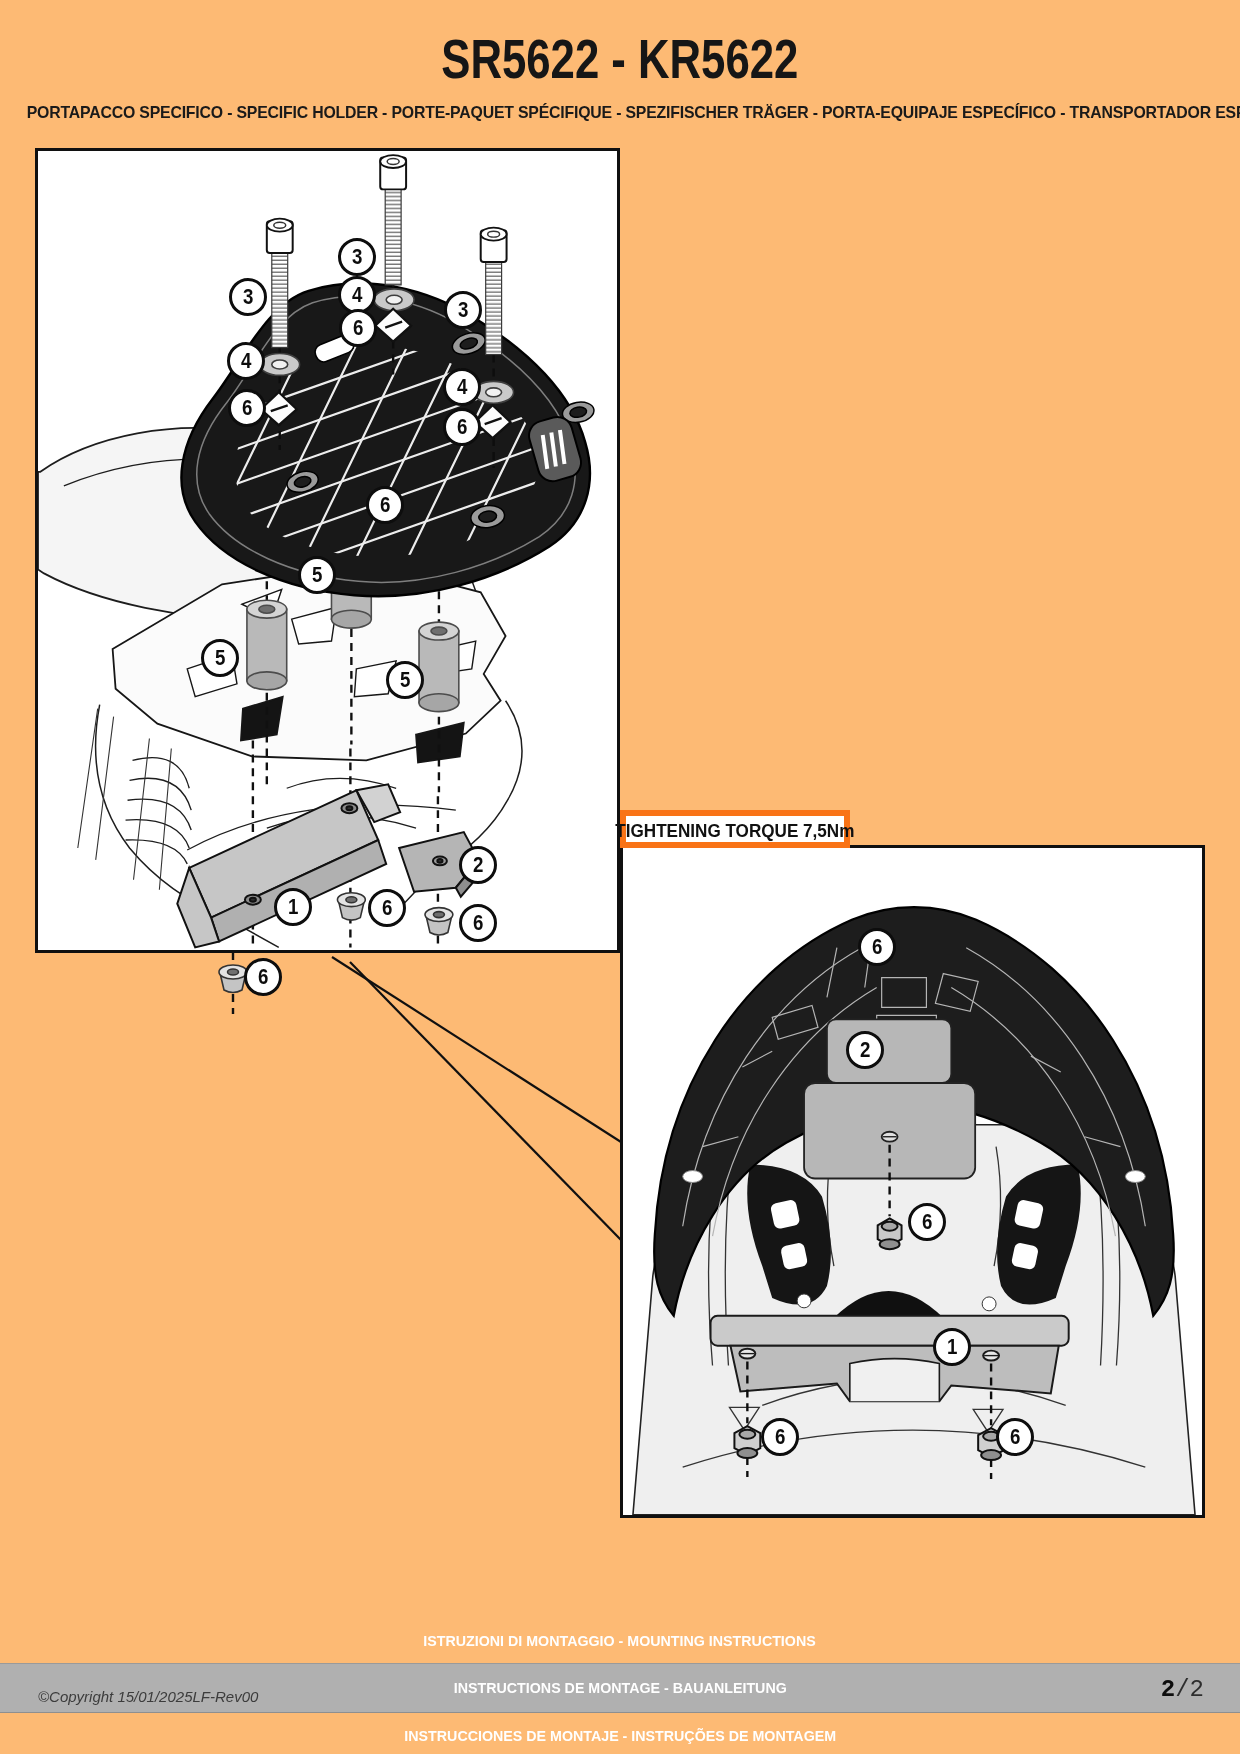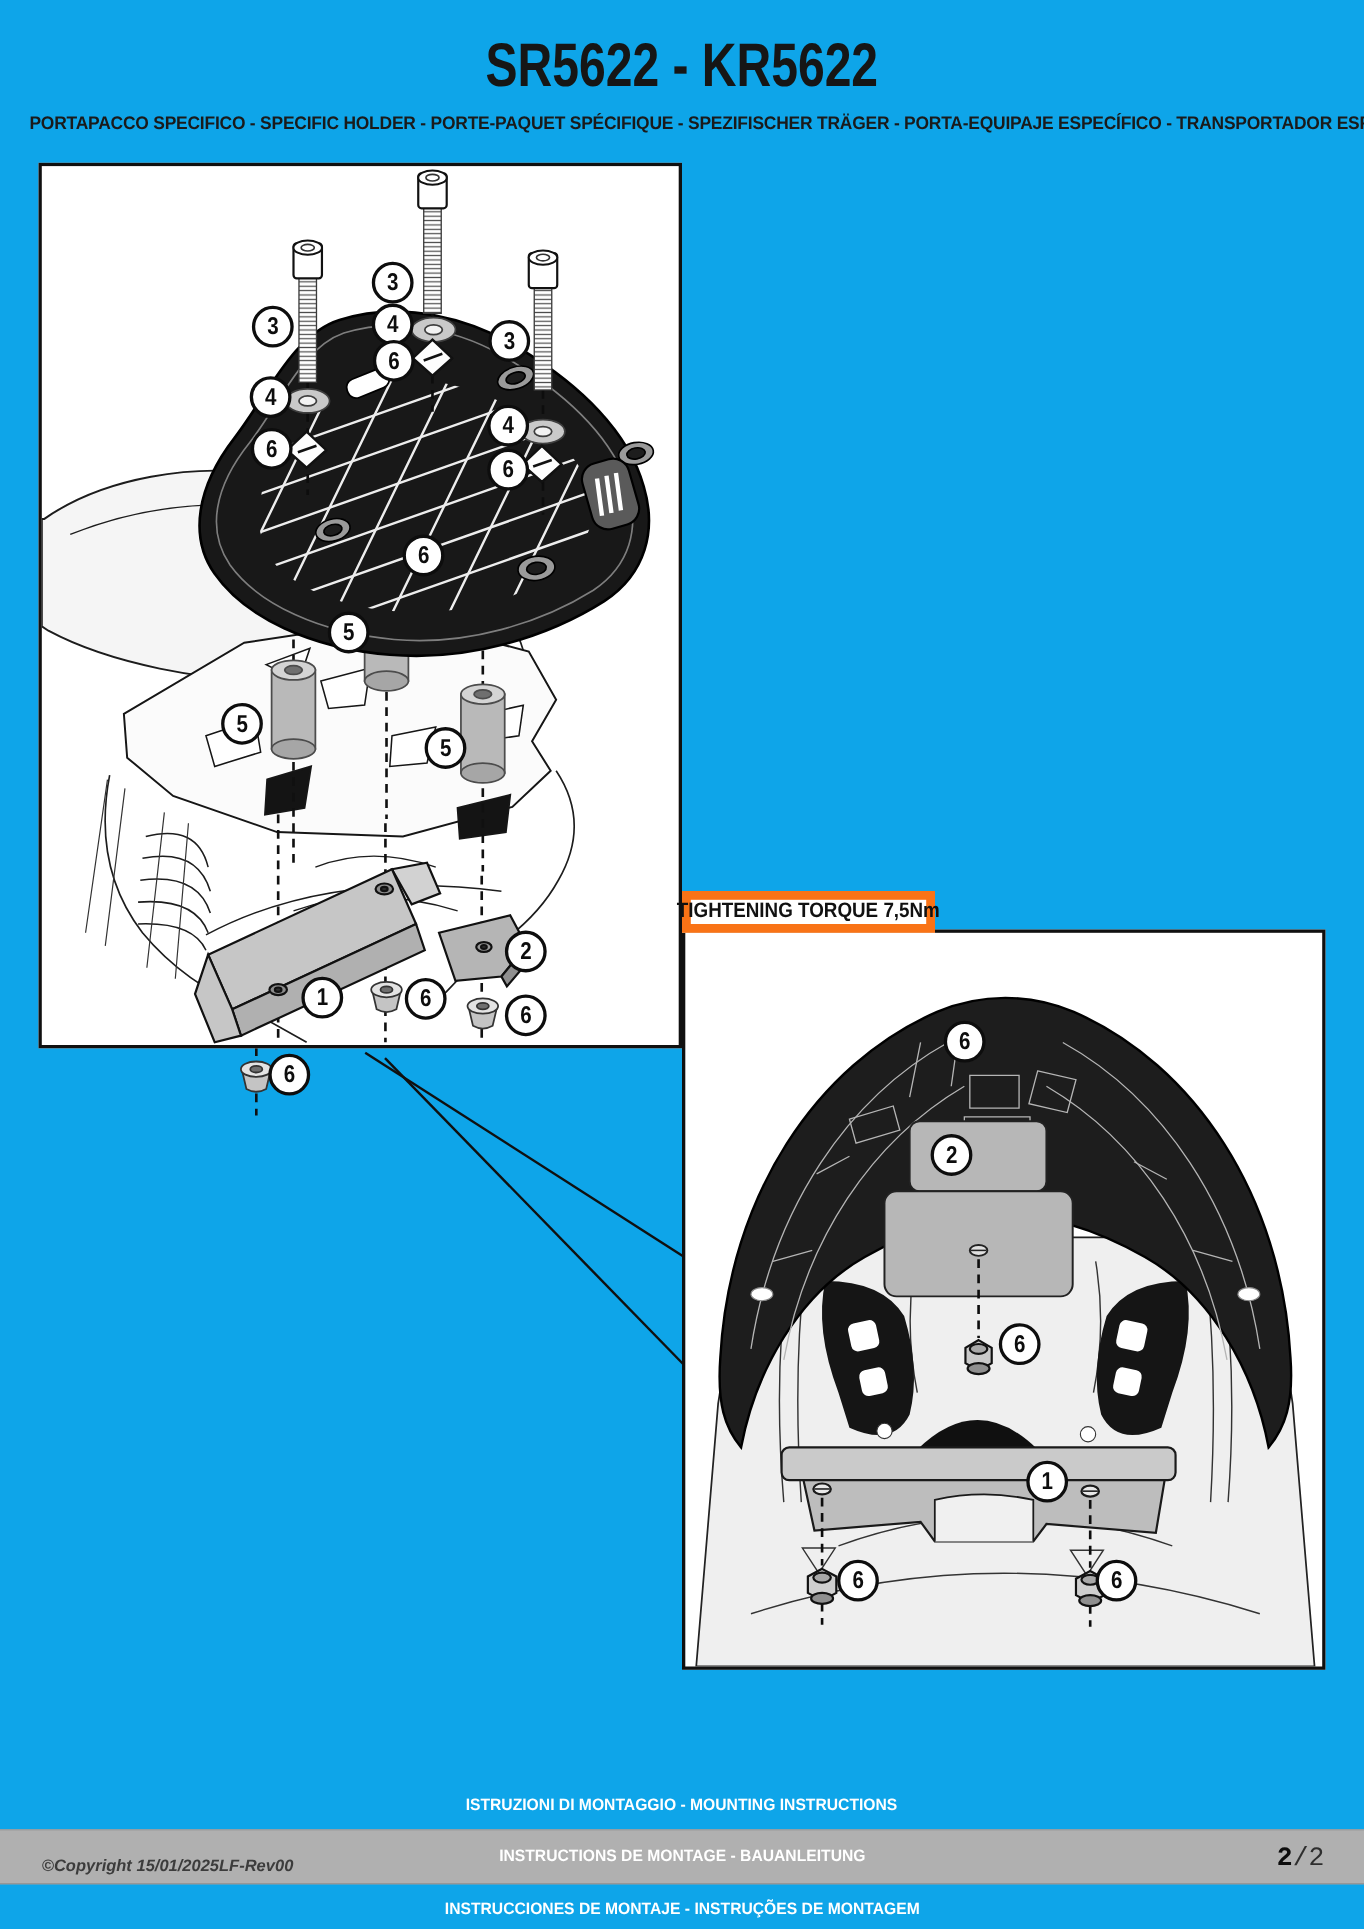--- a/index.html
+++ b/index.html
@@ -1,43 +1,43 @@
 <!DOCTYPE html>
 <html><head>
 <meta charset="utf-8">
 <style>
   html,body{margin:0;padding:0;background:#888;}
-  .page{position:relative;width:1240px;height:1754px;background:#0ea5e9;margin:0 auto;
+  .page{position:relative;width:1240px;height:1754px;background:#fdba74;margin:0 auto;
         font-family:"Liberation Sans",sans-serif;color:#111;overflow:hidden;}
   .title{position:absolute;top:26px;left:0;width:100%;text-align:center;}
   .title span{display:inline-block;font-size:56px;font-weight:bold;letter-spacing:0px;
               transform:scaleX(.78);transform-origin:center;color:#161616;}
   .subtitle{position:absolute;top:103px;left:0;width:100%;text-align:center;}
   .subtitle span{display:inline-block;font-size:16.5px;font-weight:bold;letter-spacing:-.2px;
               transform:scaleX(.96);transform-origin:center;color:#1a1a1a;white-space:nowrap;}
   .diagram-box{position:absolute;background:#fff;border:3px solid #101010;box-sizing:border-box;z-index:2;}
   #box-exploded{left:35px;top:148px;width:585px;height:805px;}
   #box-installed{left:620px;top:845px;width:585px;height:673px;}
   .torque{position:absolute;left:620px;top:810px;width:230px;height:38px;background:#fff;
-          border:8px solid #f97316;box-sizing:border-box;z-index:5;display:flex;align-items:flex-start;justify-content:center;}
+          border:6px solid #f97316;box-sizing:border-box;z-index:5;display:flex;align-items:flex-end;justify-content:center;}
   .torque span{font-size:19px;font-weight:bold;white-space:nowrap;display:inline-block;
           transform:scaleX(.9);transform-origin:center;}
   .callout{position:absolute;width:38px;height:38px;border-radius:50%;border:3px solid #0d0d0d;
            background:#fff;box-sizing:border-box;display:flex;align-items:center;justify-content:center;
            z-index:10;}
   .callout span{font-size:22px;font-weight:bold;display:inline-block;transform:scaleX(.85);color:#0d0d0d;}
   #overlay-art{position:absolute;left:200px;top:950px;width:425px;height:300px;z-index:1;}
   .footer-bar{position:absolute;left:0;top:1663px;width:1240px;height:50px;background:#b0b0b0;
               border-top:1px solid #9a9a9a;border-bottom:1px solid #8f8f8f;box-sizing:border-box;z-index:3;}
   .footer-center{position:absolute;left:0;top:0;width:100%;height:100%;display:flex;flex-direction:column;
               align-items:center;justify-content:center;gap:32px;}
   .footer-center div{color:#ffffff;font-weight:bold;font-size:15px;line-height:15.5px;white-space:nowrap;
               transform:scaleX(.95);transform-origin:center;}
   .copyright{position:absolute;left:38px;top:24px;font-size:15px;font-style:italic;color:#3c3c3c;
-              font-weight:bold;white-space:nowrap;}
+              font-weight:normal;white-space:nowrap;}
   .pagenum{position:absolute;right:36px;top:12px;font-size:24px;white-space:nowrap;font-family:Liberation Mono, monospace;}
   .pagenum .cur{font-weight:bold;color:#0d0d0d;}
   .pagenum .sep,.pagenum .tot{font-weight:normal;color:#2e2e2e;}
   svg{display:block;}
 </style>
 </head>
 <body>
 
 <div class="page">
 

